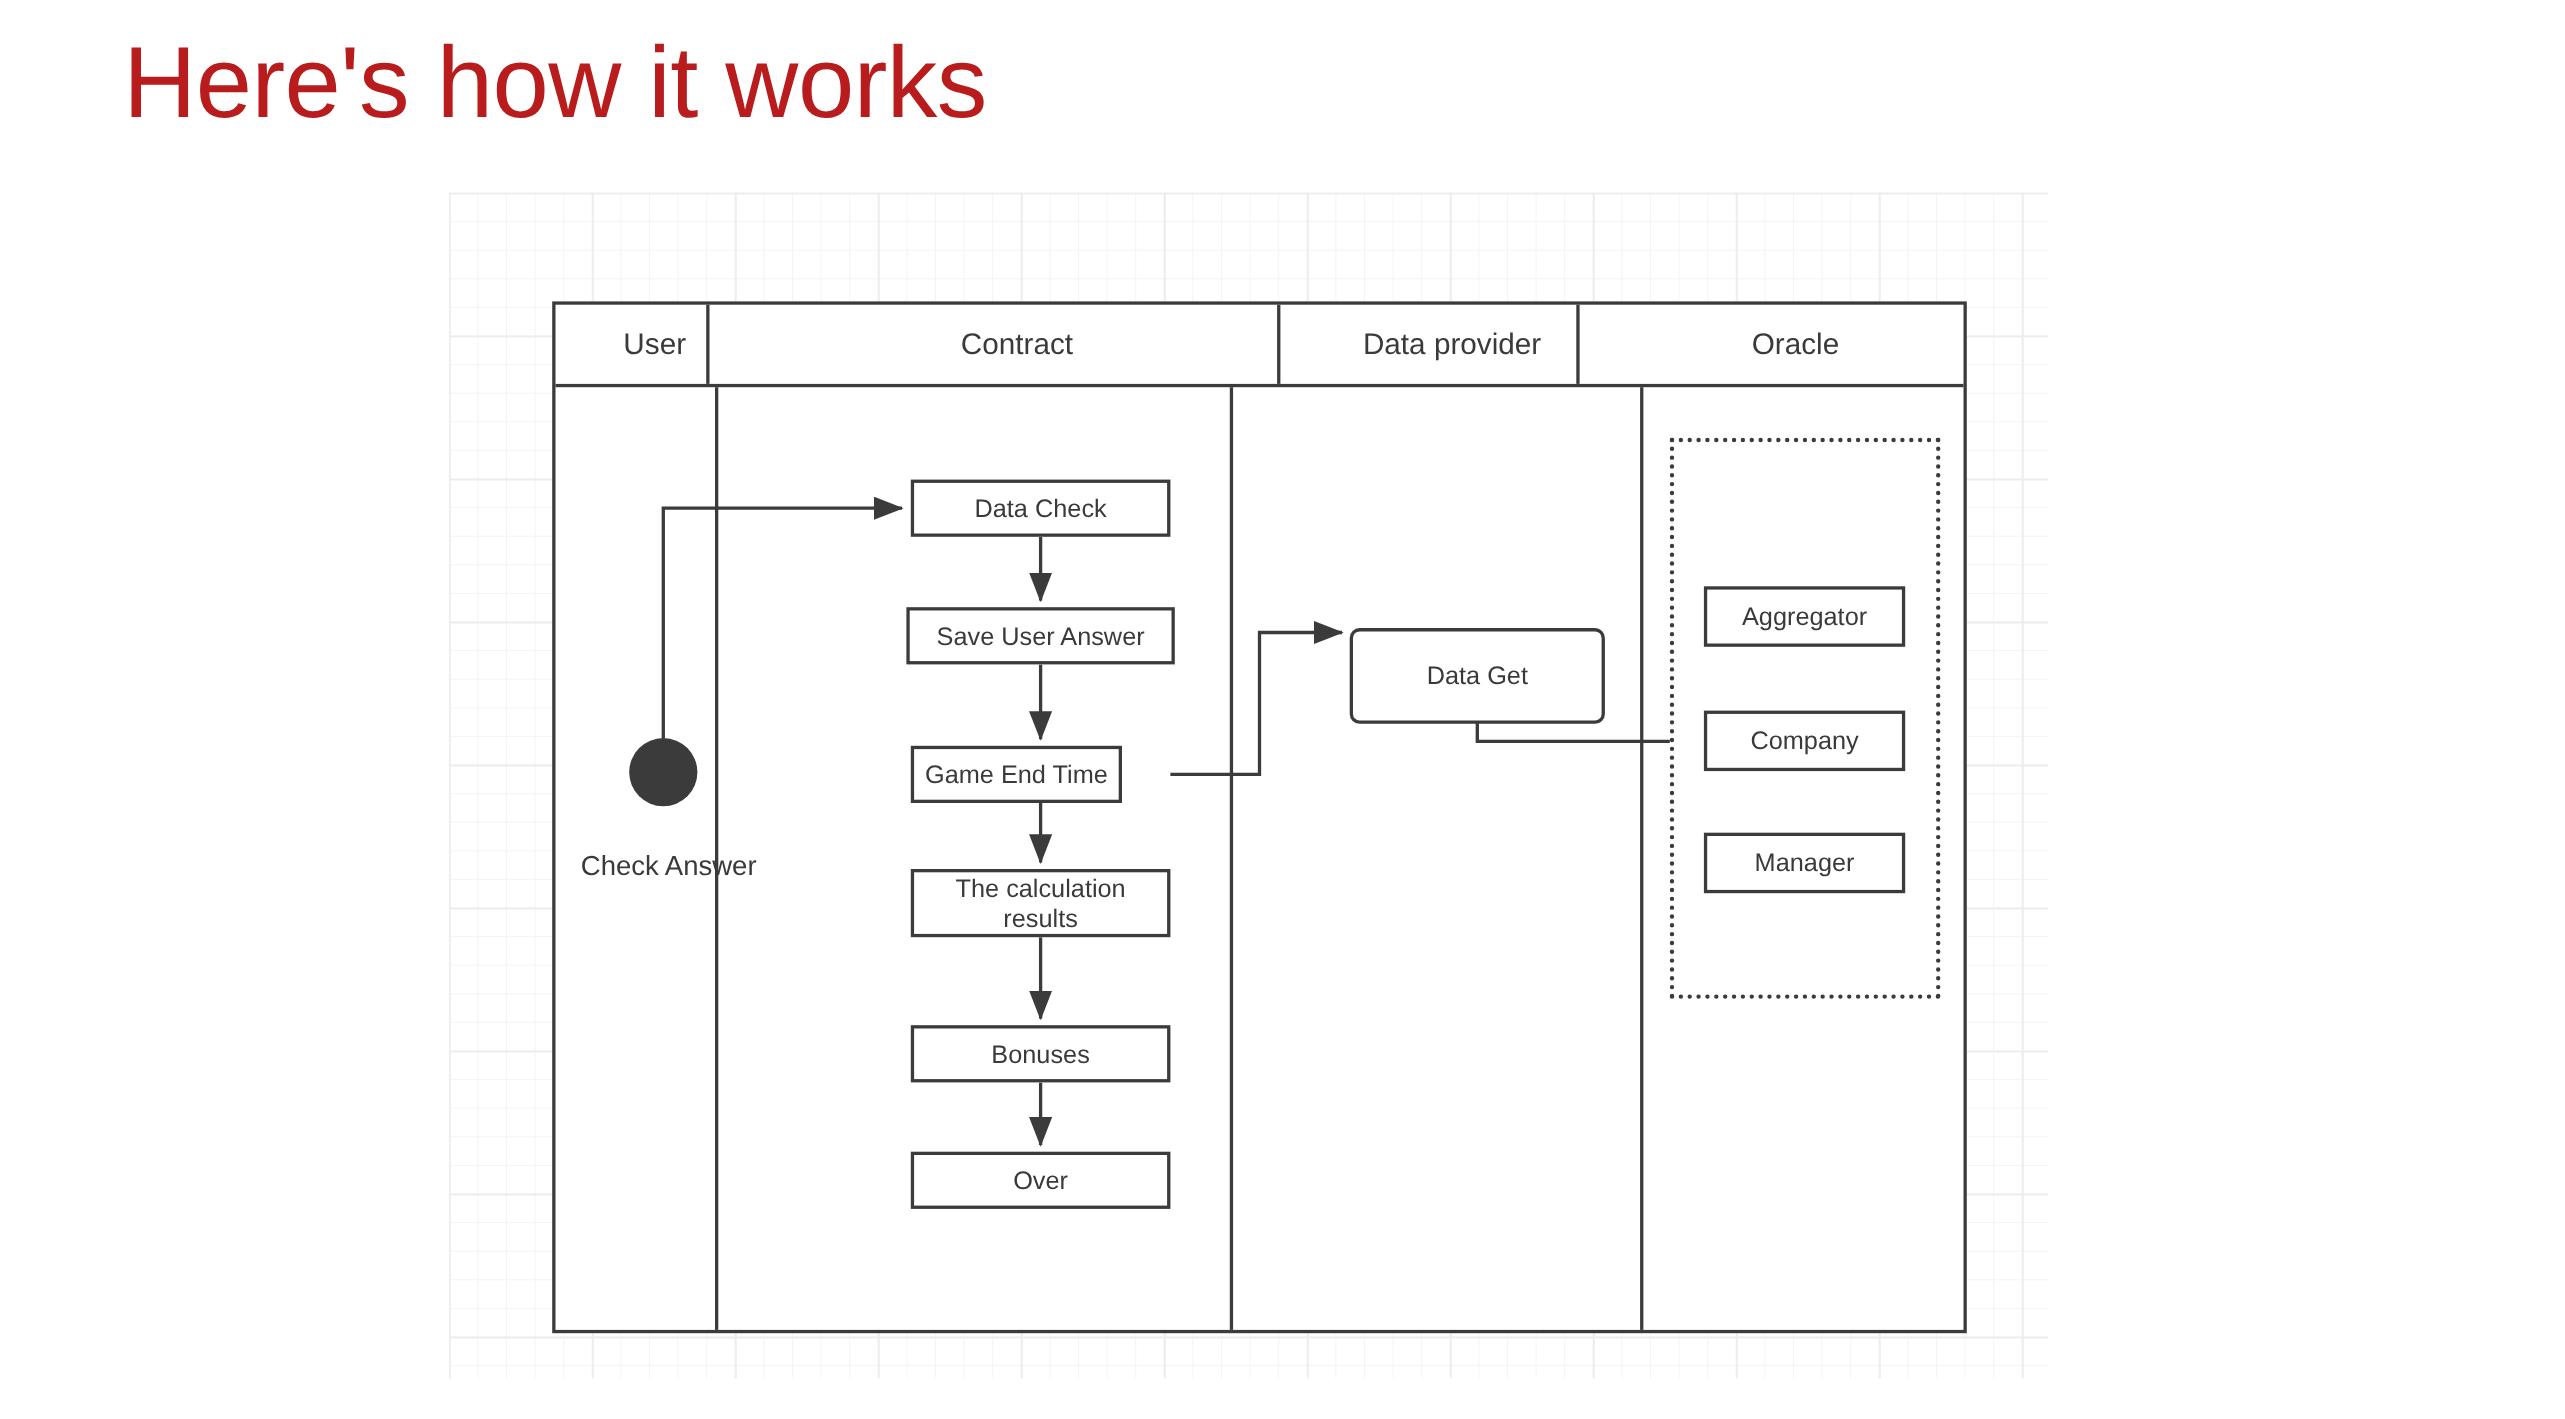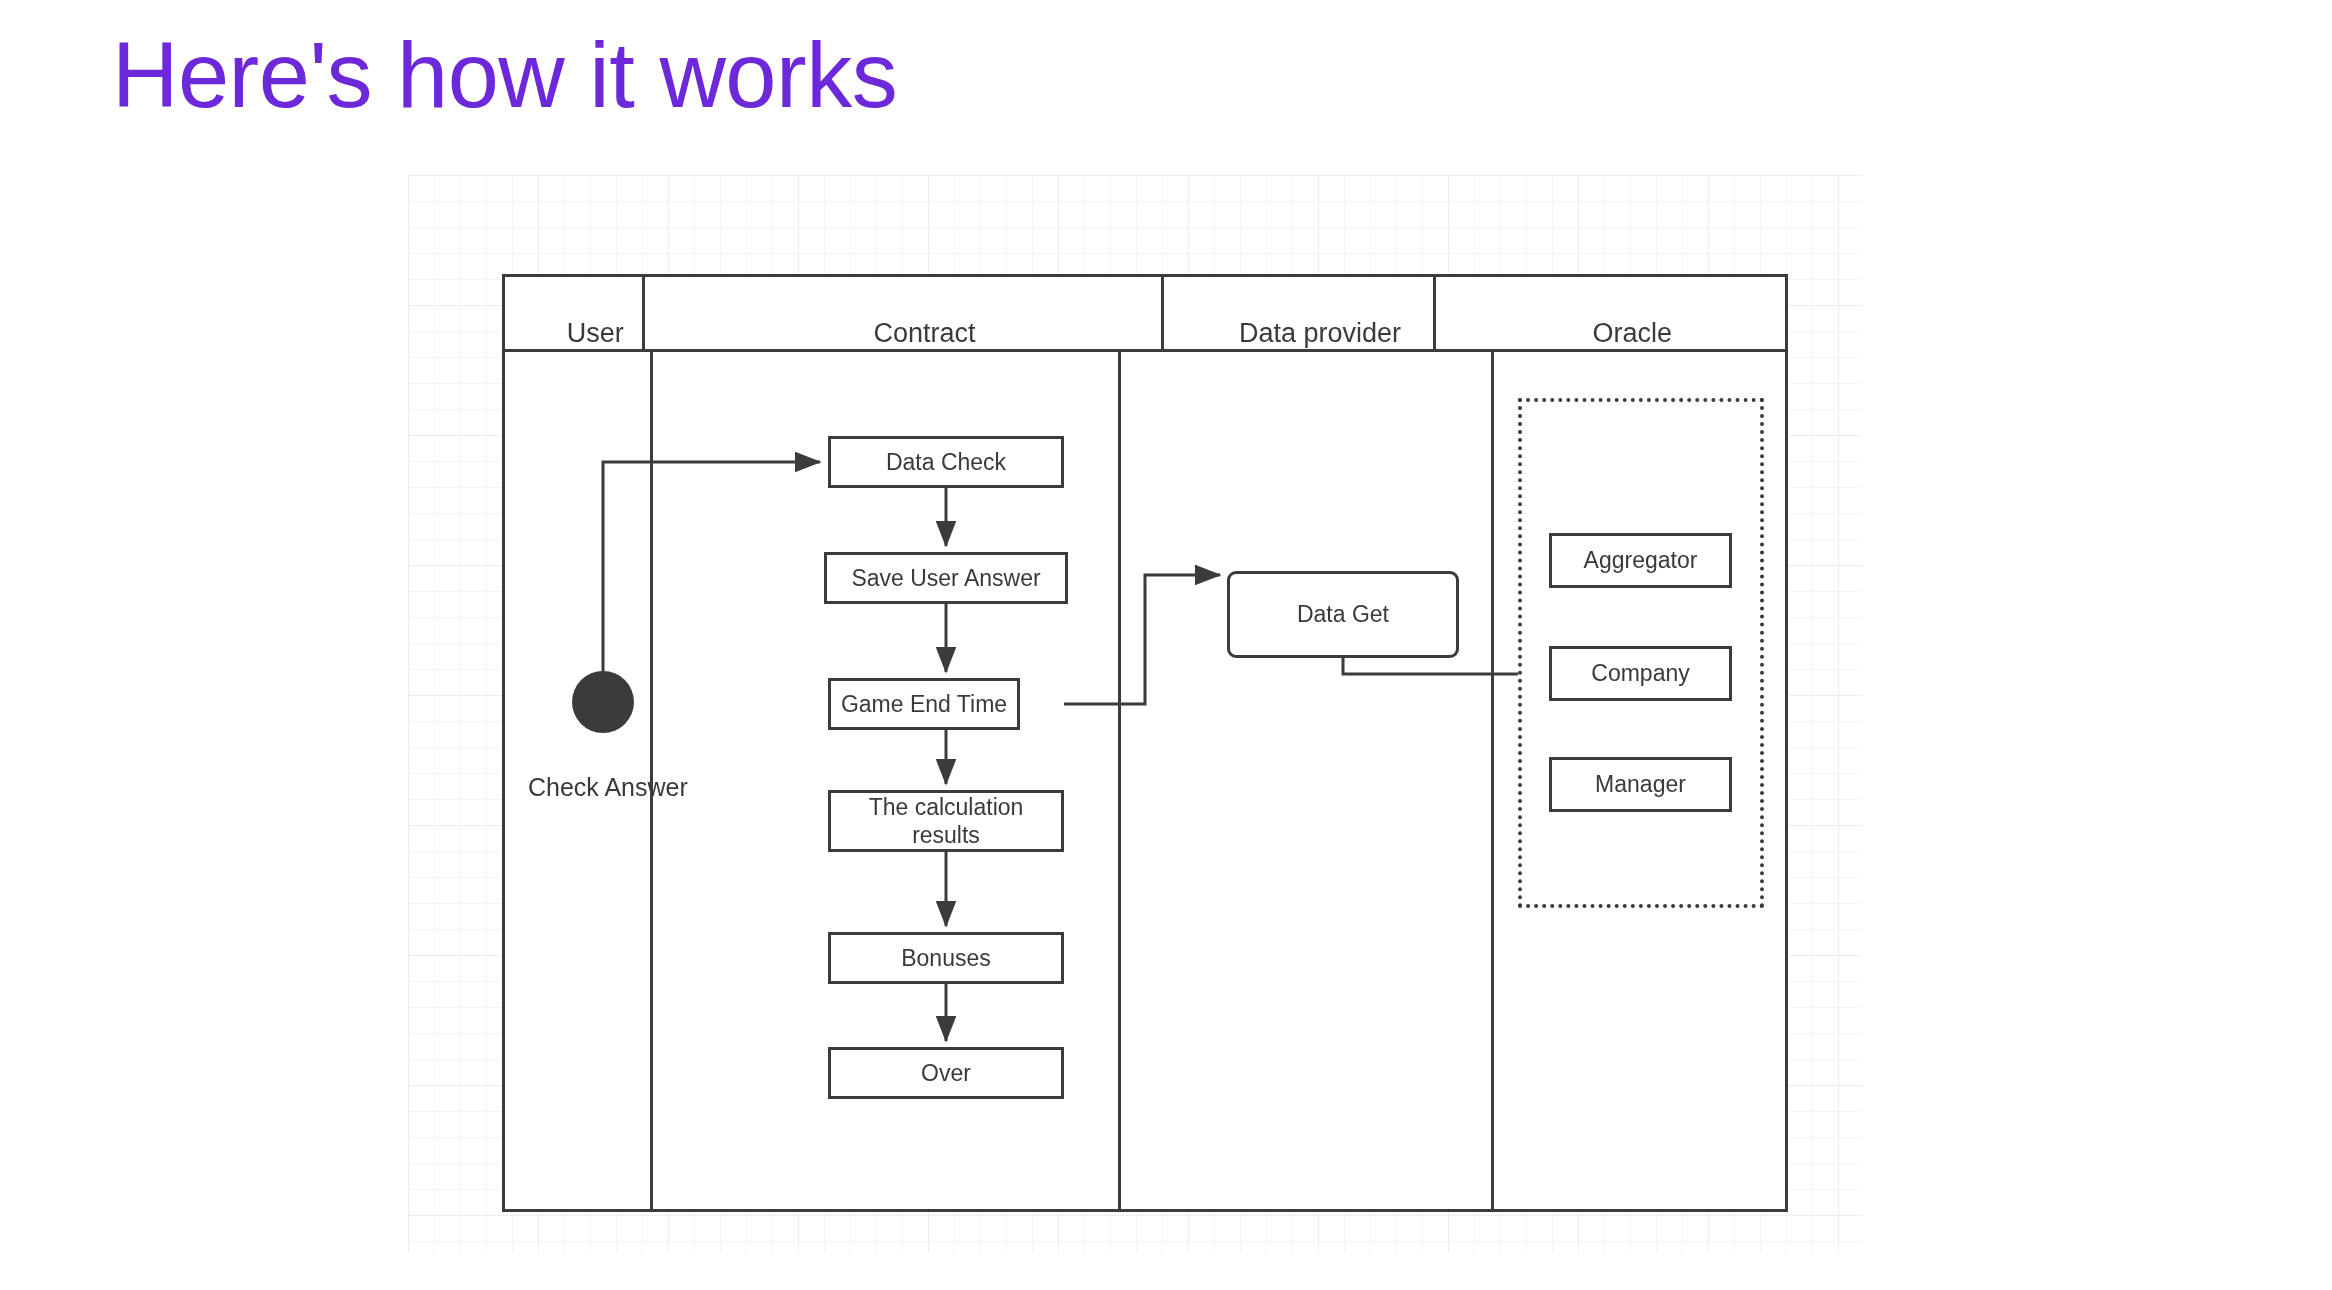--- a/index.html
+++ b/index.html
@@ -18,21 +18,21 @@
 
   
   #slide-title {
     position: absolute;
     left: 112px;
     top: 25px;
     font-size: 92px;
     line-height: 1.1;
     font-weight: 400;
     letter-spacing: -0.5px;
-    color: #6d28d9;
+    color: #b91c1c;
     white-space: nowrap;
   }
 
   
   #diagram-canvas {
     position: absolute;
     left: 408px;
     top: 175px;
     width: 1454px;
     height: 1078px;
@@ -68,21 +68,21 @@
     left: 0;
     top: 0;
     right: 0;
     height: 75px;
     border-bottom: 3px solid #3b3b3b;
     box-sizing: border-box;
     display: flex;
   }
   .lane-header {
     display: flex;
-    align-items: flex-end;
+    align-items: center;
     justify-content: center;
     font-size: 27px;
     color: #3a3a3a;
     border-right: 3px solid #3b3b3b;
     box-sizing: border-box;
     height: 100%;
     padding-left: 43px;
   }
   .lane-header:last-child { border-right: none; }
   .lane-divider {

